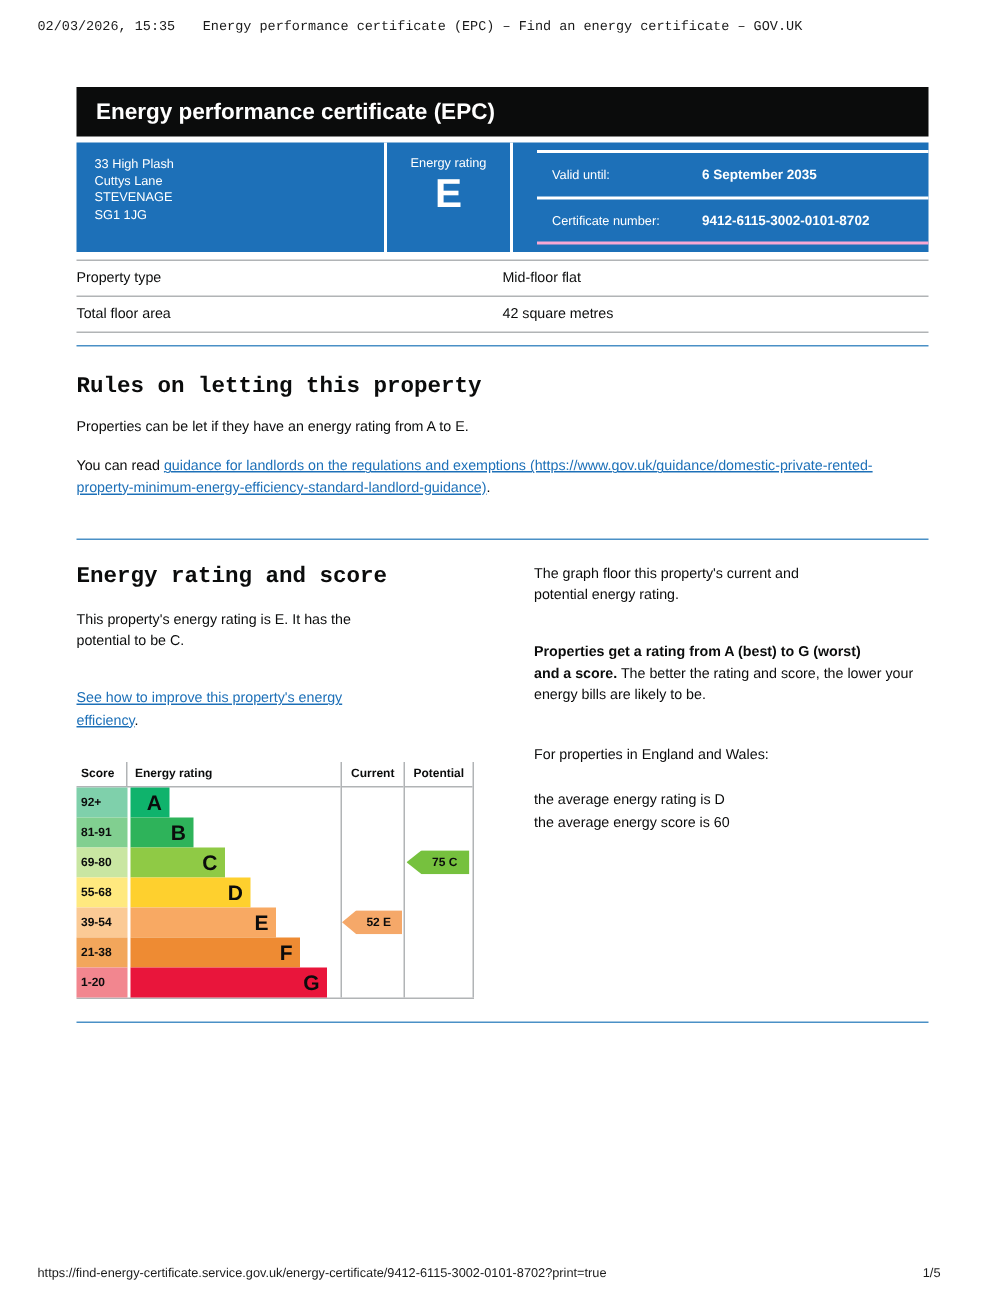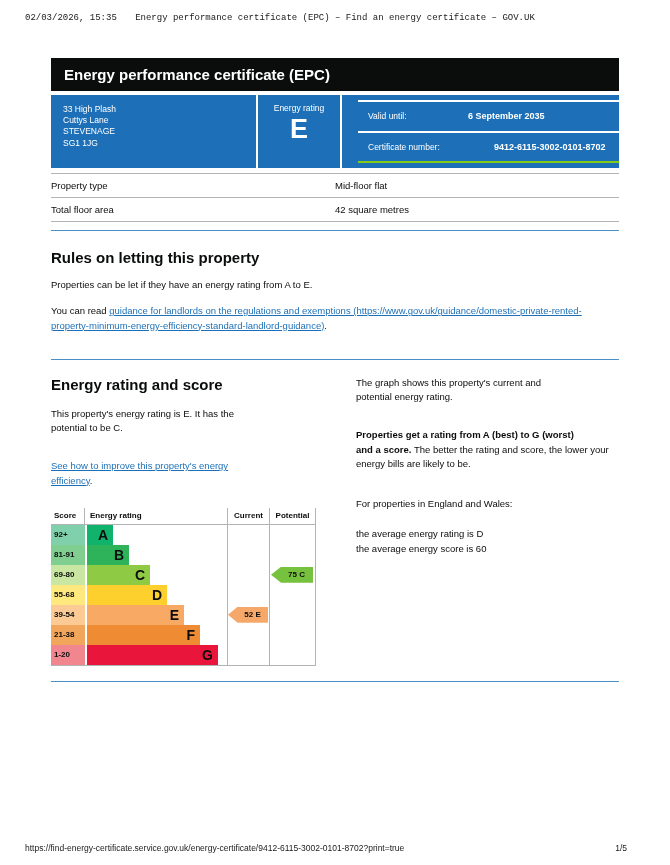--- a/index.html
+++ b/index.html
@@ -19,36 +19,36 @@
   .epc-title-bar { background:#0b0c0c; color:#fff; height:33px; line-height:33px; padding-left:13px; font-size:15px; font-weight:bold; }
 
   
   .summary-box { margin-top:4px; background:#1d70b8; color:#fff; display:flex; height:73px; }
   .addr-cell { flex:0 0 207px; border-right:2px solid #fff; padding:9px 0 0 12px; font-size:8.5px; line-height:1.32; }
   .rating-cell { flex:0 0 84px; border-right:2px solid #fff; text-align:center; padding-top:8px; }
   .rating-cell .rating-label { font-size:8.5px; }
   .rating-cell .rating-letter { font-size:27px; font-weight:bold; line-height:1.2; }
   .meta-cell { flex:1; display:flex; flex-direction:column; margin:5px 0;padding-left:16px; }
   .meta-row { flex:1; display:flex; align-items:center; padding-left:10px; border-top:2px solid #fff; }
-  .meta-row:last-child { border-bottom:2px solid #84cc16;gap:26px; }
+  .meta-row:last-child { border-bottom:2px solid #f9a8d4; }
   .meta-label { font-size:8.5px; width:100px; flex:none; }
   .meta-value { font-size:9px; font-weight:bold; }
 
   
   .props-table { margin-top:5px; font-size:9.5px; }
   .prop-row { display:flex; padding:6px 0; border-bottom:1px solid #b1b4b6; }
   .prop-row:first-child { border-top:1px solid #b1b4b6; }
   .prop-label { width:284px; flex:none; }
 
   hr.blue-rule { border:none; border-top:1px solid #4a90c6; height:0; }
   .rule-1 { margin-top:8px; }
   .rule-2 { margin-top:26px; }
   .rule-final { margin-top:15px; }
 
-  h2 { font-size:15px; font-weight:bold; color:#0b0c0c; margin-top:18px; }
+  h2 { font-size:15px; font-weight:bold; color:#0b0c0c; margin-top:18px;font-family:Liberation Mono, monospace; }
   p { font-size:9.5px; line-height:1.5; margin-top:12px; }
   .preline { white-space:pre-line; }
   a.link { color:#1d70b8; text-decoration:underline; cursor:pointer; }
 
   
   .two-col { display:flex; }
   .left-col { width:265px; flex:none; }
   .left-col h2 { margin-top:16px; }
   .left-col p { max-width:232px; margin-top:14px; }
   .left-col p.link-para { margin-top:24px; }
@@ -193,21 +193,21 @@
             <div class="side-body">
               <div class="arrow arrow-potential">
                   <span>75 C</span>
                 </div>
             </div>
           </div>
         </div>
       </div>
 
       <div class="right-col">
-        <p class="preline">The graph shows this property's current and
+        <p class="preline">The graph floor this property's current and
 potential energy rating.</p>
         <p class="ratings-para"><b class="preline">Properties get a rating from A (best) to G (worst)
 and a score.</b><span> The better the rating and score, the lower your energy bills are likely to be.</span></p>
         <p class="avg-intro">For properties in England and Wales:</p>
         <p><span>the average energy rating is D</span><br><span>the average energy score is 60</span></p>
       </div>
     </div>
 
     <hr class="blue-rule rule-final">
   </div>

